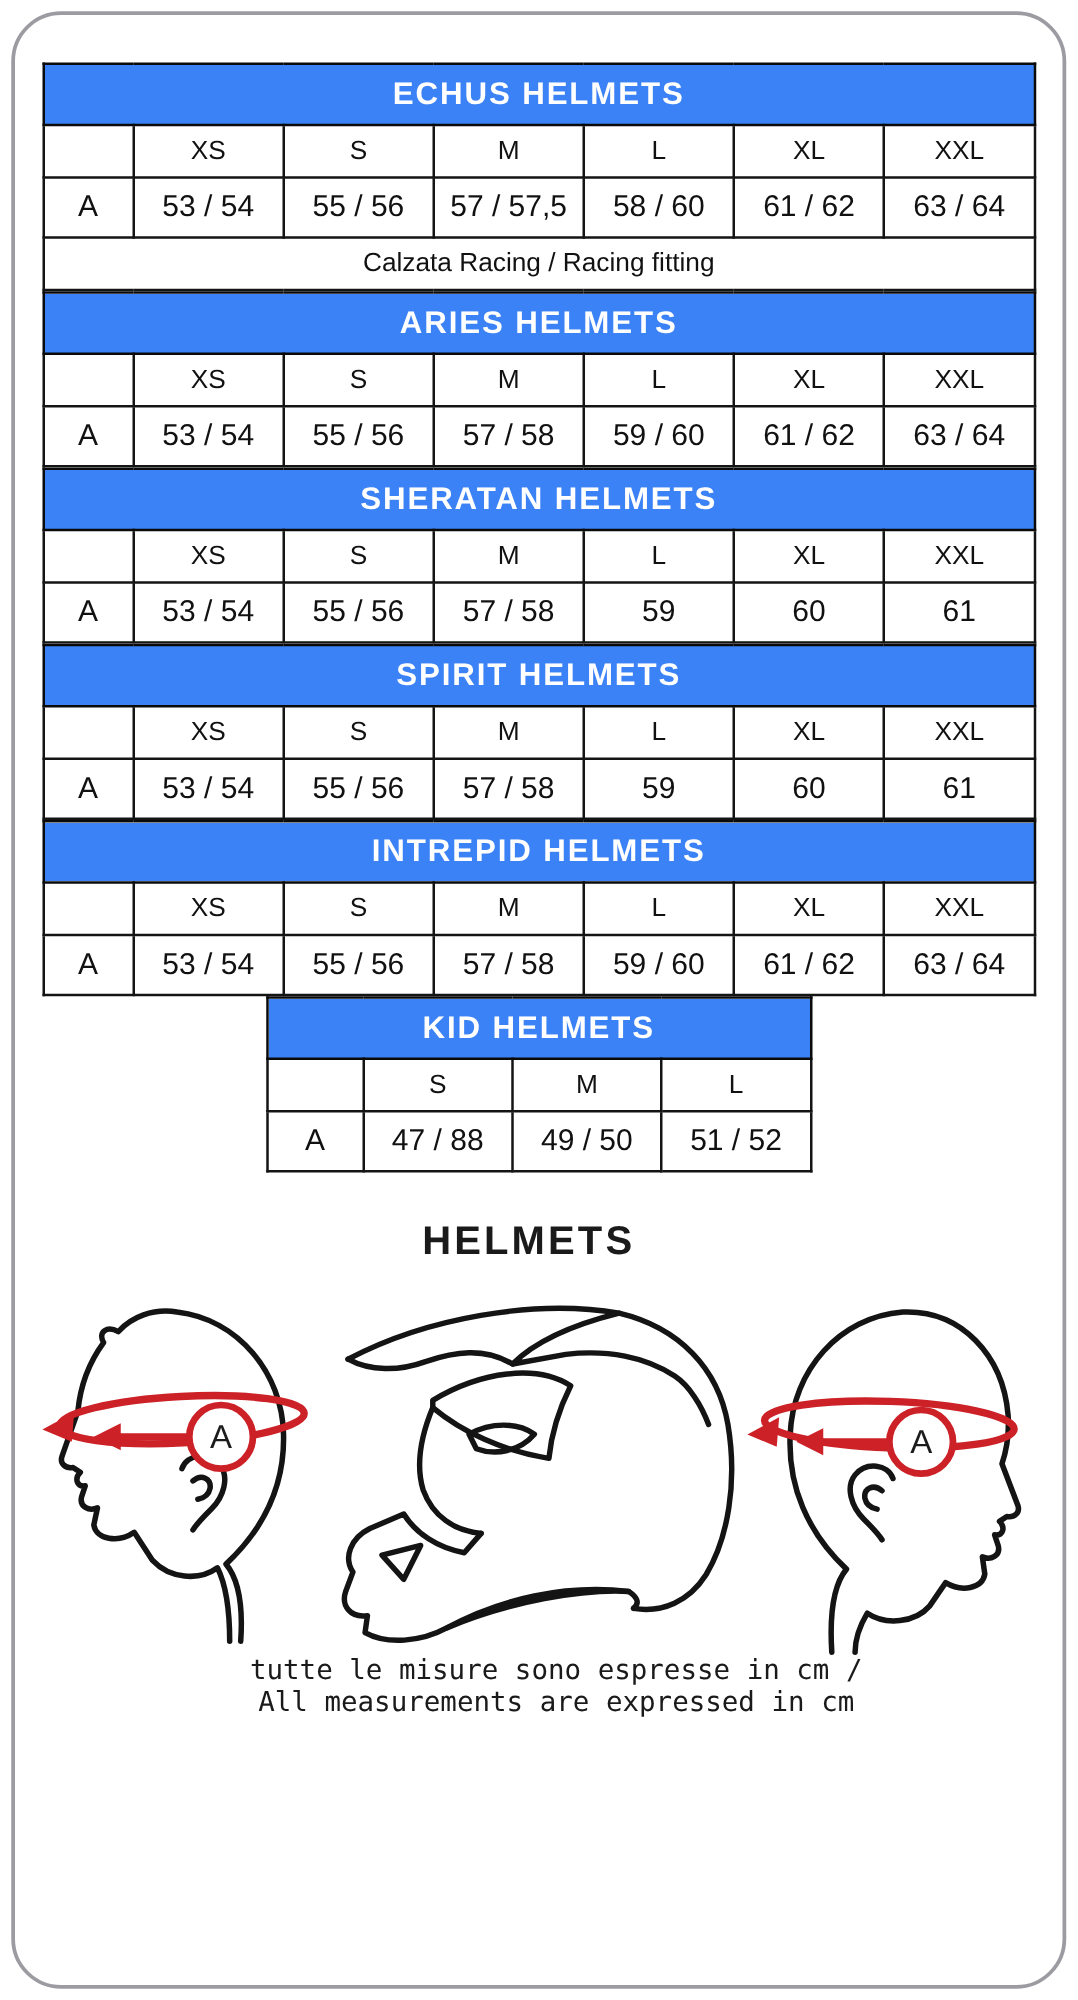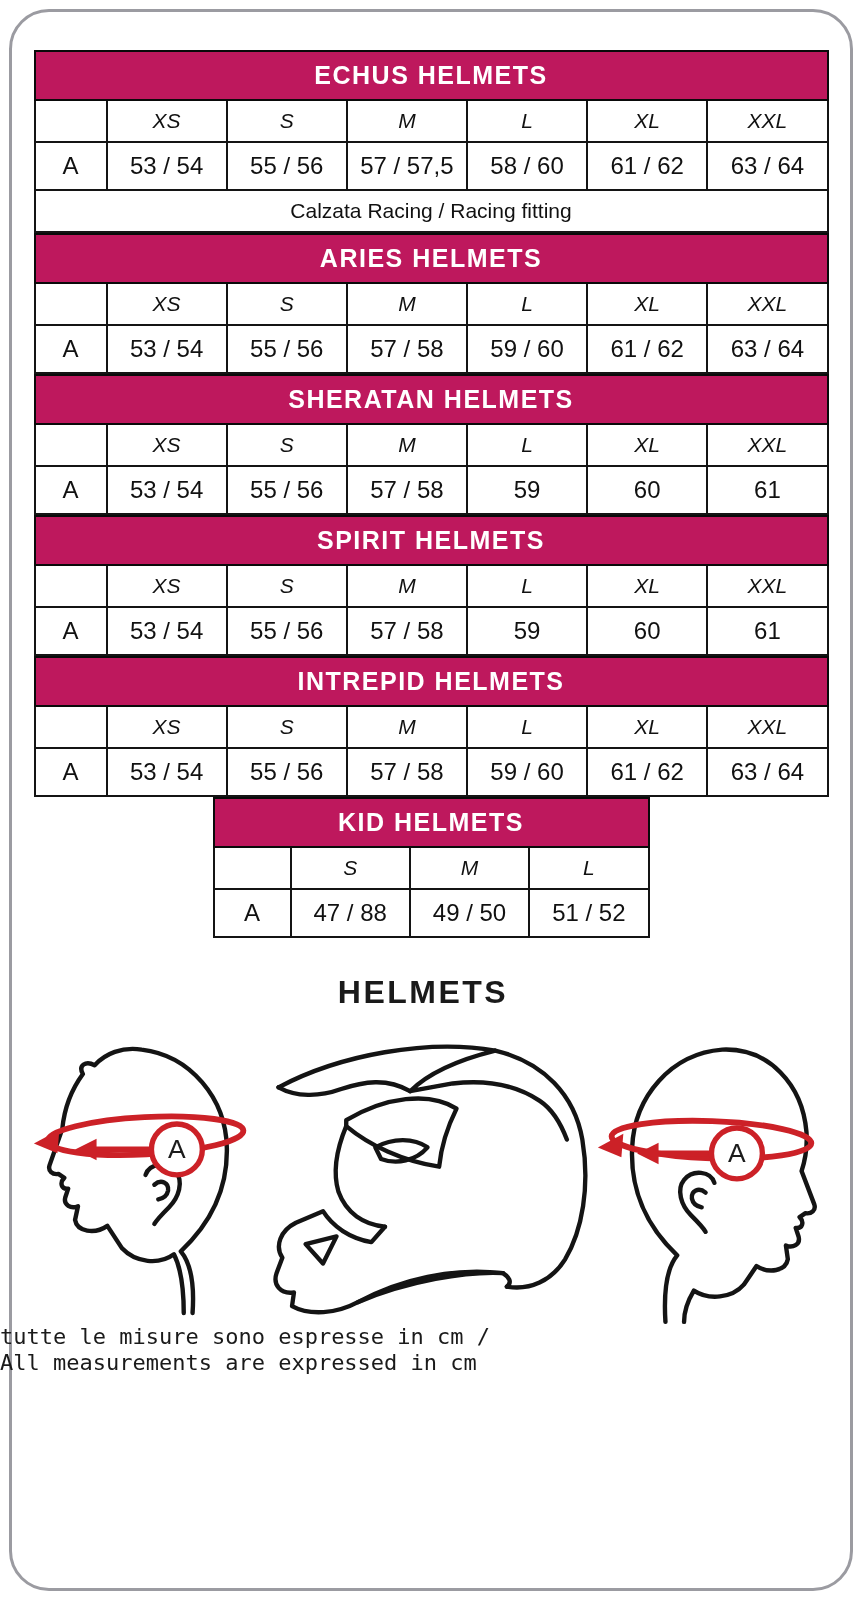--- a/index.html
+++ b/index.html
@@ -16,40 +16,40 @@
   table.size-table{
     border-collapse:collapse;margin:0 auto;width:795px;table-layout:fixed;
     background:#fff;
   }
   table.size-table.kid{width:437px;}
   .size-table td{
     border:2px solid #141414;text-align:center;vertical-align:middle;
     padding:0;overflow:hidden;white-space:nowrap;
   }
   .t-title td{
-    background:#be185d;color:#fff;font-weight:bold;font-size:25px;
+    background:#3b82f6;color:#fff;font-weight:bold;font-size:25px;
     letter-spacing:1.5px;height:47px;border-color:#0a0a0a;
   }
-  .t-head td{font-size:21px;height:40px;font-weight:400;font-style:italic;}
+  .t-head td{font-size:21px;height:40px;font-weight:400;}
   .t-data td{font-size:24px;height:46px;}
   .t-foot td{font-size:21px;height:40px;}
   .gap{margin-top:39px;padding-left:28px;}
   .gap-kid{margin-top:37px;}
   h1.section-heading{
     margin:36px 16px 0 0;text-align:center;font-size:32px;font-weight:bold;
     letter-spacing:2.5px;color:#1a1a1a;
   }
   .illustrations{
     margin-top:14px;height:295px;display:flex;align-items:flex-start;
     justify-content:space-between;padding:0 30px;
   }
   .footer-note{
-    margin-top:4px;
+    margin-top:4px;text-align:center;
     font-family:"DejaVu Sans Mono", monospace;
-    font-size:22px;line-height:26px;color:#1a1a1a;letter-spacing:0px;
+    font-size:22px;line-height:26px;color:#1a1a1a;letter-spacing:0px;margin-left:28px;
   }
   svg .ln{fill:none;stroke:#141414;stroke-width:4.5;stroke-linecap:round;stroke-linejoin:round;}
   svg .band{fill:none;stroke-width:6;stroke-linecap:round;}
   svg .arrow{stroke:none;}
   svg .acirc{stroke-width:5.5;}
   svg text.alabel{font-family:"Liberation Sans",sans-serif;font-size:27px;fill:#1c1c1c;text-anchor:middle;}
 </style>
 </head>
 <body>
 

